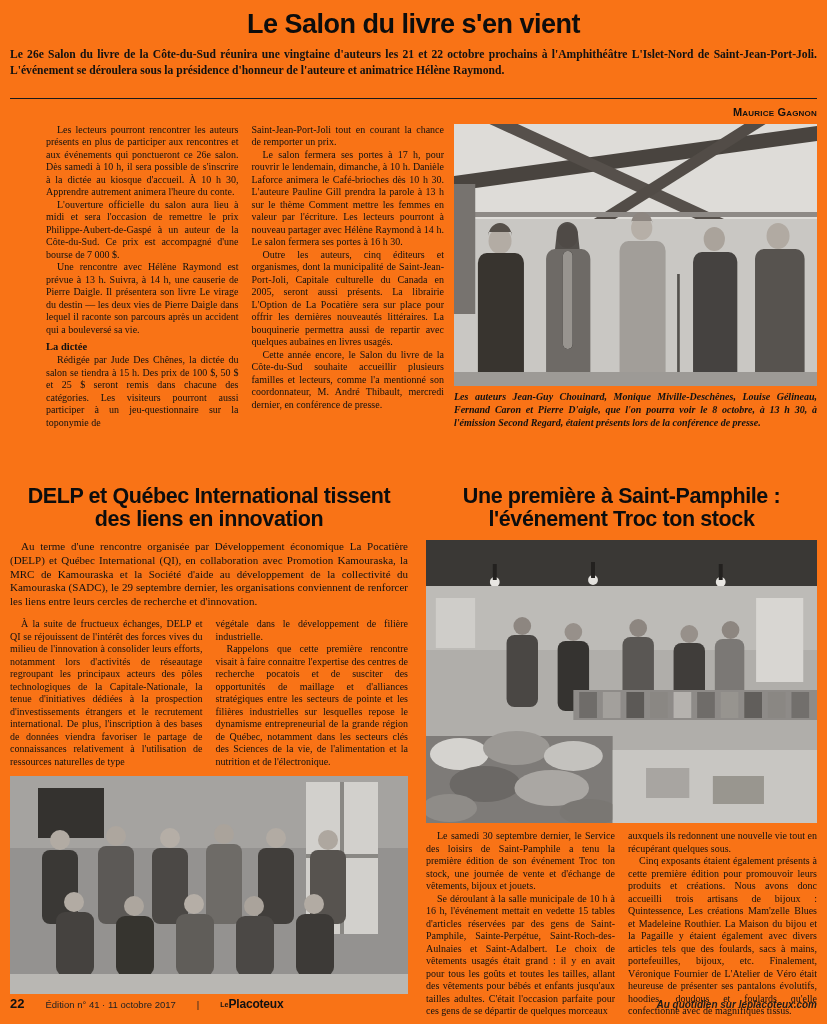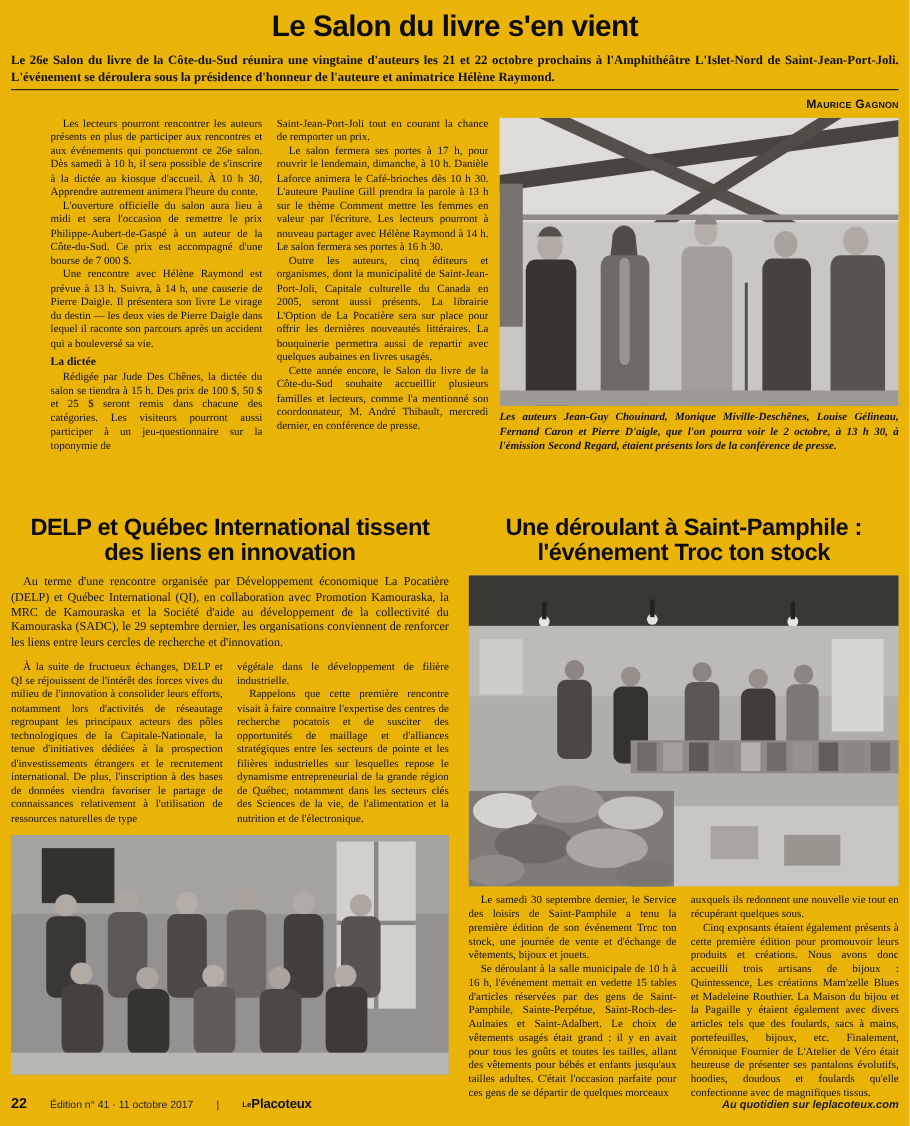--- a/index.html
+++ b/index.html
@@ -1,30 +1,30 @@
 <!DOCTYPE html>
 <html lang="fr"><head>
 <meta charset="utf-8">
 <style>
   html,body{margin:0;padding:0;background:#e9e9e9;}
   .page{
     width:827px;height:1024px;box-sizing:border-box;position:relative;
-    margin:0 auto;background:#eab308;color:#111;
+    margin:0 auto;background:#f97316;color:#111;
     padding:8px 10px 0 10px;overflow:hidden;
     font-family:"Liberation Serif","DejaVu Serif",serif;
   }
   
   .h1{
     font-family:"Liberation Sans","DejaVu Sans",sans-serif;
     font-weight:800;font-size:27px;line-height:1.1;letter-spacing:-0.5px;
     text-align:center;margin:2px 0 7px 0;color:#0d0d0d;
   }
   .lede-top{
     font-size:11.6px;font-weight:700;line-height:1.42;text-align:justify;
-    border-bottom:1.4px solid #1a1a1a;padding-bottom:1px;margin:0;
+    border-bottom:1.4px solid #1a1a1a;padding-bottom:18px;margin:0;
   }
   .byline-row{text-align:right;margin:3px 0 4px 0;}
   .byline{
     font-family:"Liberation Sans","DejaVu Sans",sans-serif;
     font-variant:small-caps;font-weight:700;font-size:11px;letter-spacing:.2px;
   }
   .row1{display:flex;gap:10px;align-items:flex-start;}
   .textcols{width:398px;flex:none;display:flex;gap:13px;height:356px;overflow:hidden;margin-left:36px;}
   .col{flex:1;min-width:0;}
   p.body{
@@ -121,21 +121,21 @@
           <circle cx="212" cy="104" r="12" fill="#b6afa7"></circle>
           <path d="M200 100 a12 12 0 0 1 24 0 l0 -3 -24 0 z" fill="#8d8680"></path>
           <rect x="187" y="117" width="52" height="145" rx="10" fill="#a29e99"></rect>
           <circle cx="294" cy="115" r="12" fill="#aaa39b"></circle>
           <rect x="270" y="128" width="50" height="134" rx="10" fill="#454240"></rect>
           <circle cx="366" cy="112" r="13" fill="#b1aaa2"></circle>
           <rect x="340" y="125" width="56" height="137" rx="10" fill="#57534f"></rect>
           <rect x="252" y="150" width="3" height="100" fill="#54514d"></rect>
           <rect x="0" y="248" width="410" height="14" fill="#9d9a96"></rect>
         </svg>
-        <figcaption class="caption">Les auteurs Jean-Guy Chouinard, Monique Miville-Deschênes, Louise Gélineau, Fernand Caron et Pierre D'aigle, que l'on pourra voir le 2 octobre, à 13 h 30, à l'émission Second Regard, étaient présents lors de la conférence de presse.</figcaption>
+        <figcaption class="caption">Les auteurs Jean-Guy Chouinard, Monique Miville-Deschênes, Louise Gélineau, Fernand Caron et Pierre D'aigle, que l'on pourra voir le 8 octobre, à 13 h 30, à l'émission Second Regard, étaient présents lors de la conférence de presse.</figcaption>
       </figure>
     </div>
   </section>
 
   <div class="middle">
 
     <section class="half-left">
       <h2 class="h2">
         <span>DELP et Québec International tissent</span><br>
         <span>des liens en innovation</span>
@@ -182,21 +182,21 @@
             <rect x="226" y="140" width="38" height="60" rx="9" fill="#4b4845"></rect>
           <circle cx="304" cy="128" r="10" fill="#b2aba3"></circle>
             <rect x="286" y="138" width="38" height="62" rx="9" fill="#3d3a37"></rect>
           <rect x="0" y="198" width="398" height="20" fill="#b9b7b3"></rect>
         </svg>
       </div>
     </section>
 
     <section class="half-right">
       <h2 class="h2">
-        <span>Une déroulant à Saint-Pamphile :</span><br>
+        <span>Une première à Saint-Pamphile :</span><br>
         <span>l'événement Troc ton stock</span>
       </h2>
       <svg class="photo" viewBox="0 0 398 283" preserveAspectRatio="none" height="283" role="img">
         <rect width="398" height="283" fill="#b0aeaa"></rect>
         <rect width="398" height="46" fill="#3a3835"></rect>
         <circle cx="70" cy="42" r="5" fill="#e8e6e2"></circle>
           <rect x="68" y="24" width="4" height="16" fill="#23211f"></rect>
         <circle cx="170" cy="40" r="5" fill="#e4e2de"></circle>
           <rect x="168" y="22" width="4" height="16" fill="#23211f"></rect>
         <circle cx="300" cy="42" r="5" fill="#e8e6e2"></circle>

